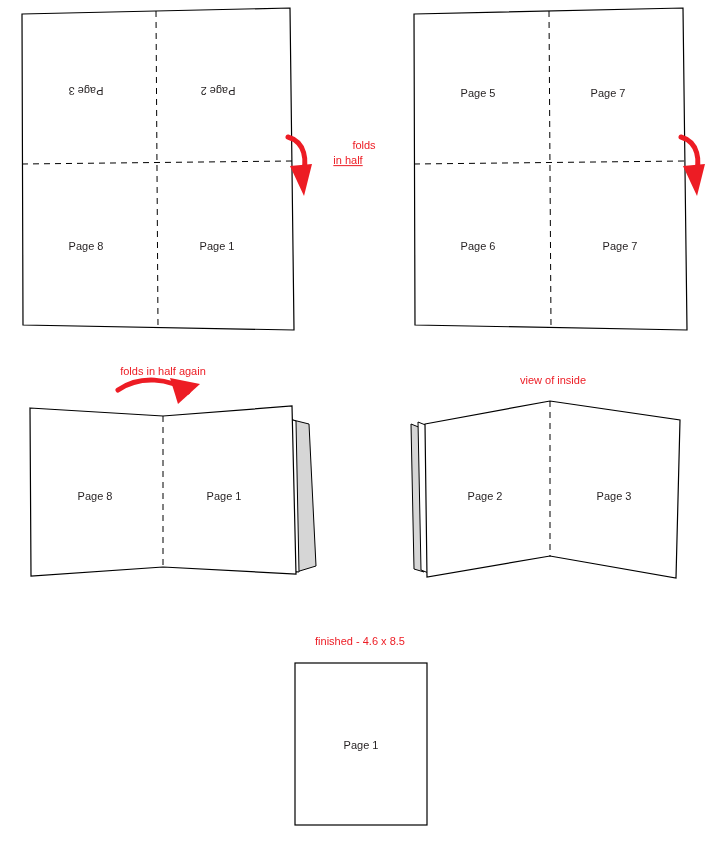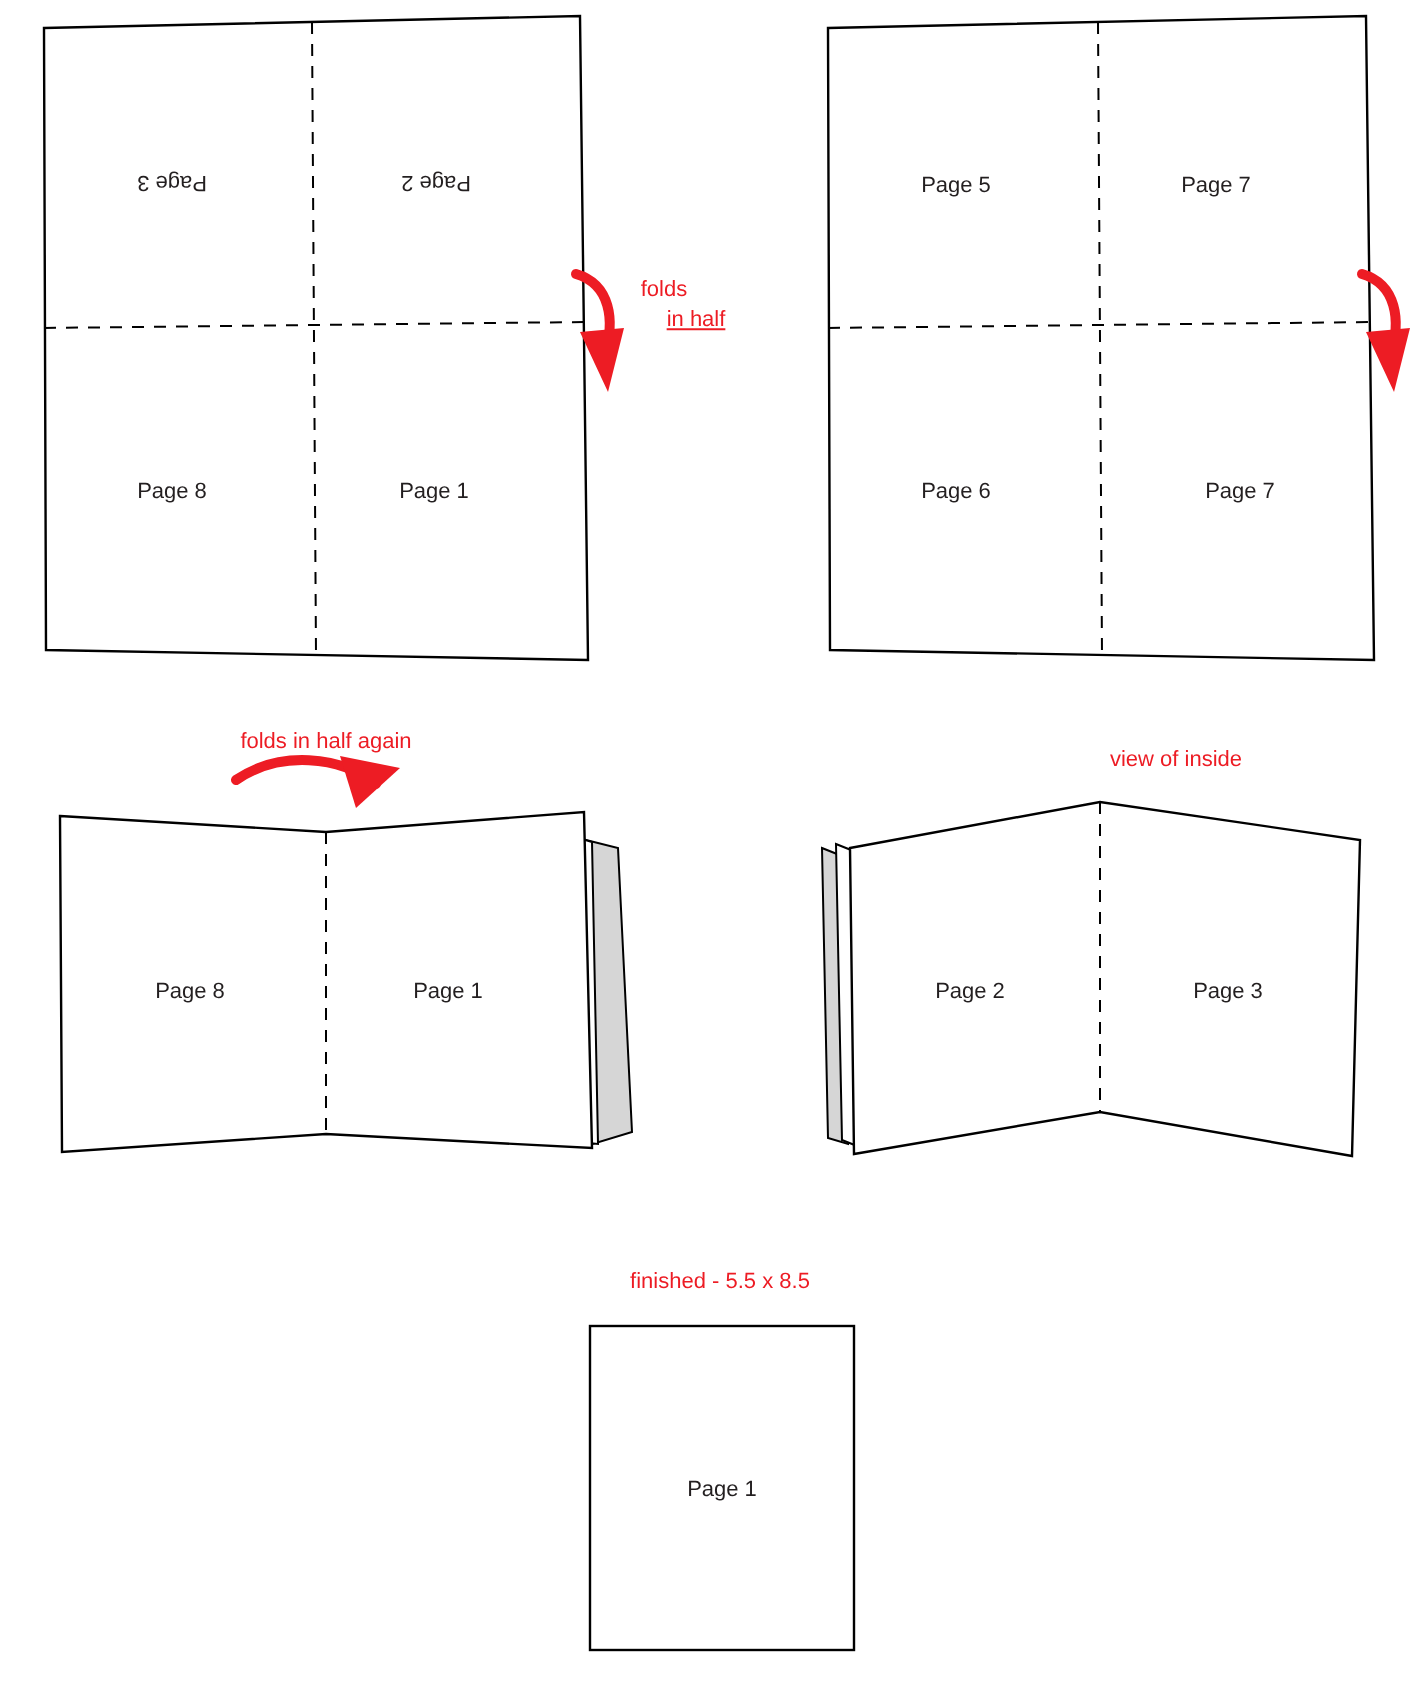--- a/index.html
+++ b/index.html
@@ -117,22 +117,22 @@
   <div class="sheet-label" style="left:608px; top:246px;margin-left:12px;">Page 7</div>
 
   <div class="sheet-label" style="left:95px; top:496px;">Page 8</div>
   <div class="sheet-label" style="left:224px; top:496px;">Page 1</div>
 
   <div class="sheet-label" style="left:485px; top:496px;">Page 2</div>
   <div class="sheet-label" style="left:614px; top:496px;">Page 3</div>
 
   <div class="sheet-label" style="left:361px; top:745px;">Page 1</div>
 
-  <div class="annot" style="left:332px; top:146px;">folds</div>
+  <div class="annot" style="left:364px; top:146px;">folds</div>
   <div class="annot" style="left:348px; top:161px;text-decoration:underline;">in half</div>
 
   <div class="annot" style="left:163px; top:372px;text-align:right;">folds in half again</div>
 
-  <div class="annot" style="left:553px; top:381px;margin-left:35px;">view of inside</div>
+  <div class="annot" style="left:553px; top:381px;">view of inside</div>
 
-  <div class="annot" style="left:360px; top:642px;">finished - 5.5 x 8.5</div>
+  <div class="annot" style="left:360px; top:642px;">finished - 4.6 x 8.5</div>
 
 </div>
 
 </body></html>

